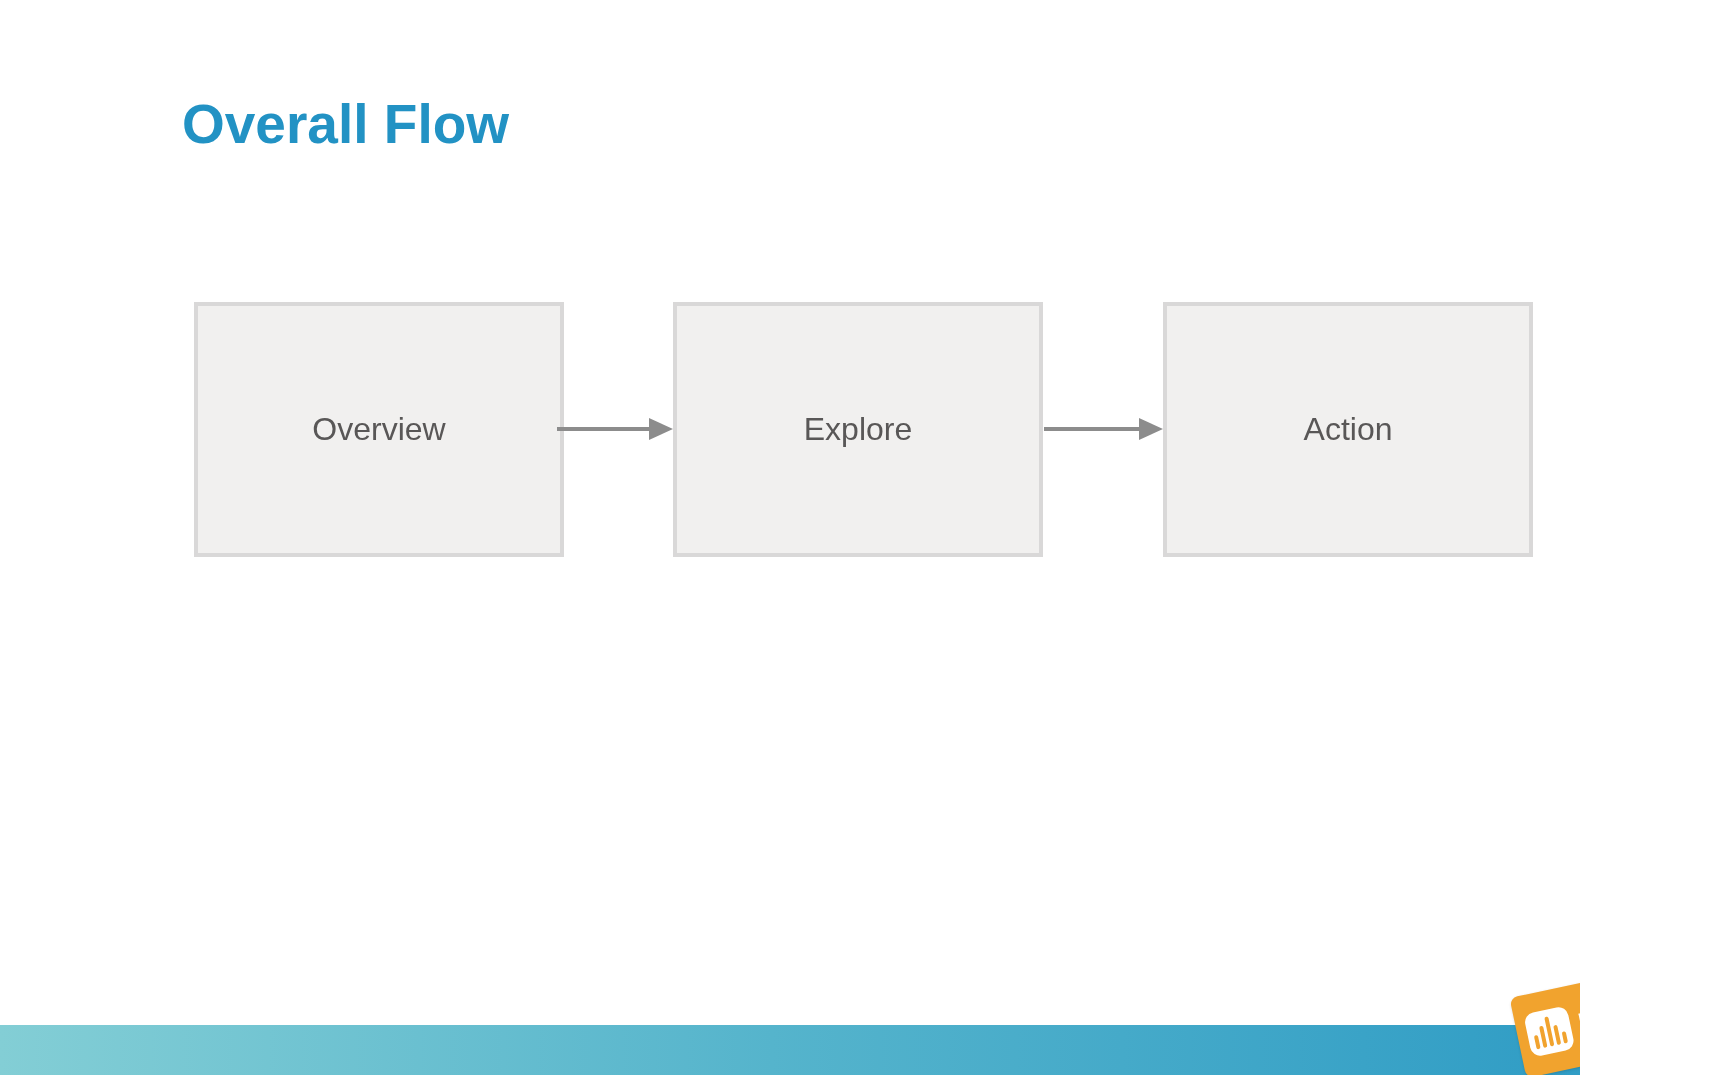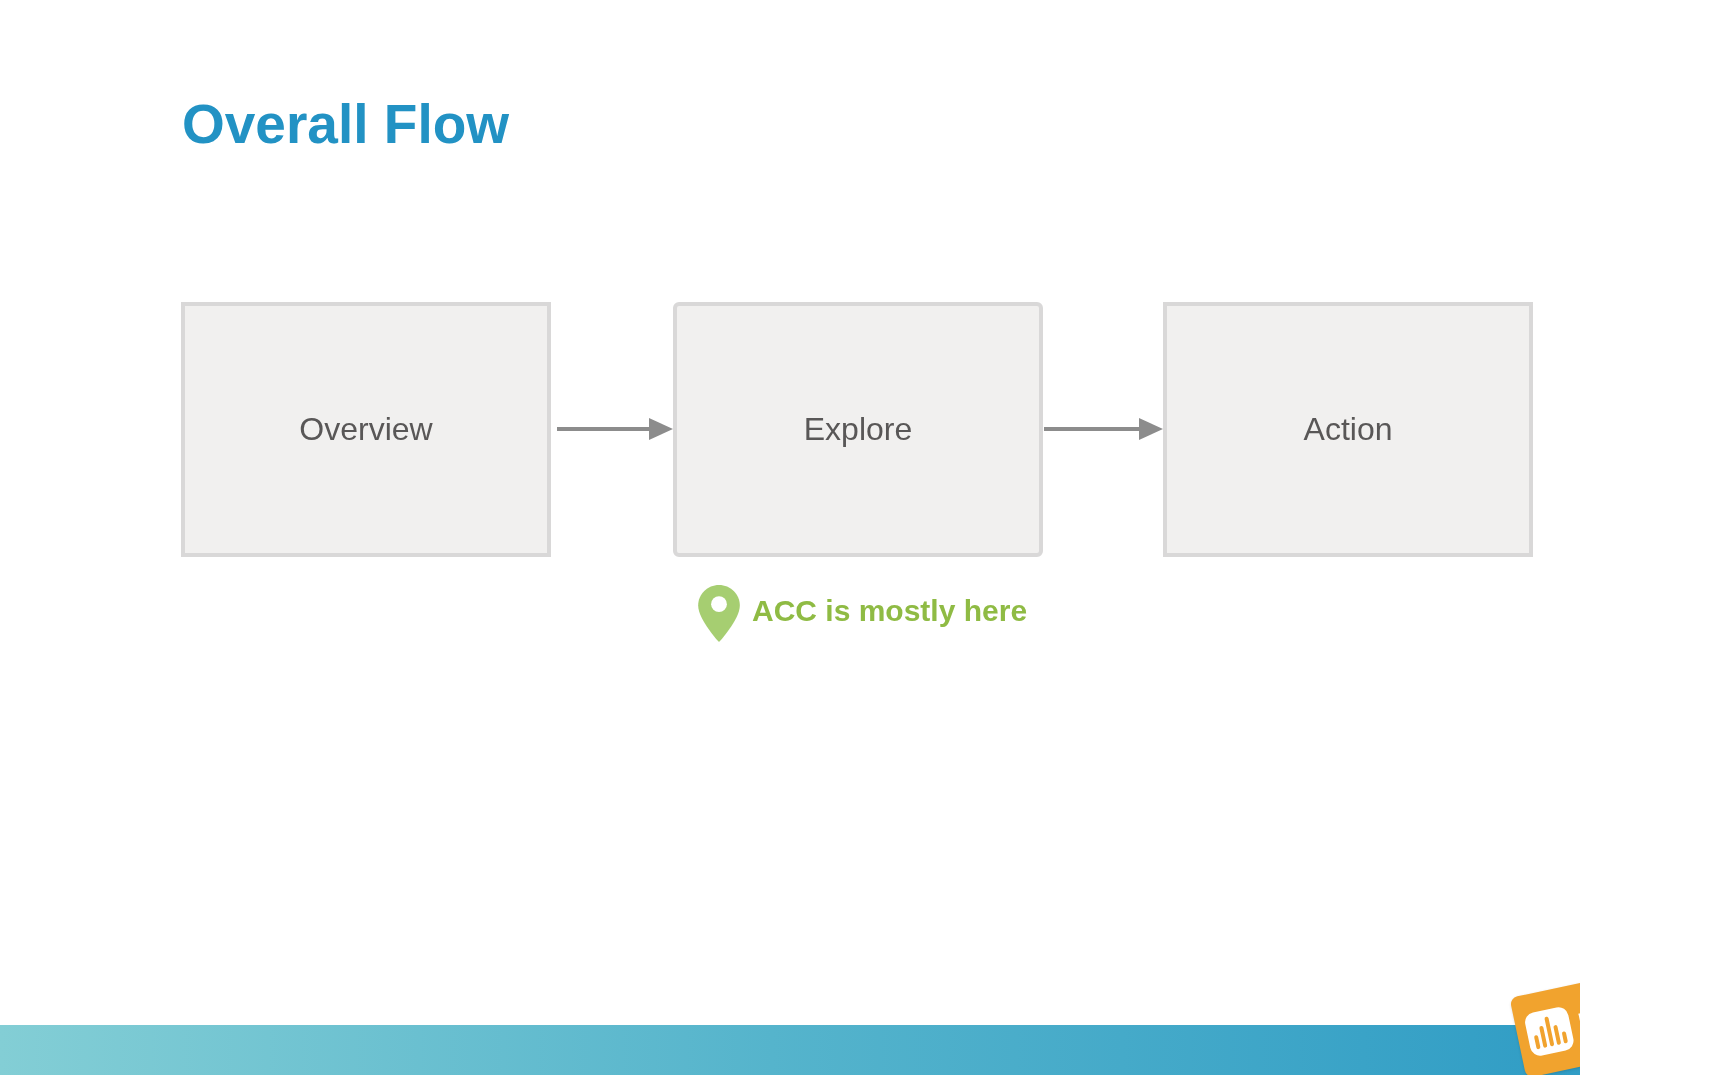--- a/index.html
+++ b/index.html
@@ -26,22 +26,22 @@
     border:4px solid #d9d8d8;
     box-sizing:border-box;
     display:flex;
     align-items:center;
     justify-content:center;
   }
   .flow-box .box-label{
     font-size:32px;
     color:#595757;
   }
-  #box-overview{left:181px;}
-  #box-explore{left:673px;border-radius:6px;}
+  #box-overview{left:194px;}
+  #box-explore{left:673px;}
   #box-action{left:1163px;align-items:center;}
   .flow-arrow{
     position:absolute;
     top:429px;
     height:0;
   }
   .flow-arrow .shaft{
     position:absolute;
     left:0;top:-2px;
     height:4px;
@@ -157,27 +157,20 @@
 
   <div class="flow-arrow" id="arrow-2">
     <span class="shaft"></span>
     <span class="head"></span>
   </div>
 
   <div class="flow-box" id="box-action">
     <span class="box-label">Action</span>
   </div>
 
-  <div class="annotation">
-    <svg class="pin" viewBox="0 0 38 52" aria-hidden="true">
-      <path d="M19 0 C8.5 0 0 8.3 0 18.6 C0 31.5 19 52 19 52 C19 52 38 31.5 38 18.6 C38 8.3 29.5 0 19 0 Z" fill="#a6ce71"></path>
-      <circle cx="19" cy="17.5" r="7.2" fill="#ffffff"></circle>
-    </svg>
-    <span class="annotation-label">ACC is mostly here</span>
-  </div>
 
   <div class="bottom-bar"></div>
 
   <div class="logo">
     <span class="logo-mark">
       <i></i>
         <i></i>
         <i></i>
         <i></i>
         <i></i>

